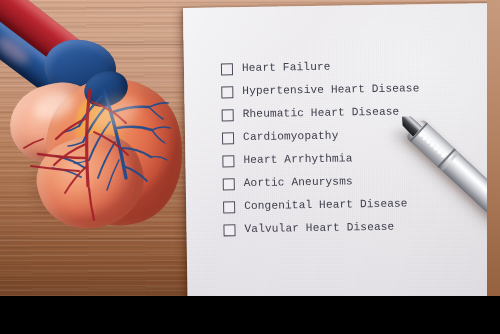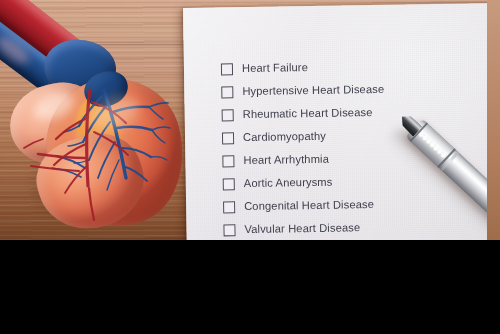--- a/index.html
+++ b/index.html
@@ -1,18 +1,18 @@
 <!DOCTYPE html>
 <html><head>
 <meta charset="utf-8">
 <style>
   html,body{margin:0;padding:0;background:#000;}
   .scene{
-    position:relative;width:500px;height:240px;overflow:hidden;
-    font-family:Liberation Sans, sans-serif;
+    position:relative;width:500px;height:296px;overflow:hidden;
+    font-family:Liberation Mono, monospace;
   }
 
   
   .desk{position:absolute;inset:0;
     background:
       linear-gradient(180deg,
         #d3a68a 0%, #cda083 12%, #c59376 28%,
         #b8825f 46%, #a9714e 62%, #9d6543 76%,
         #8e5836 90%, #7e4c2d 100%);
   }

